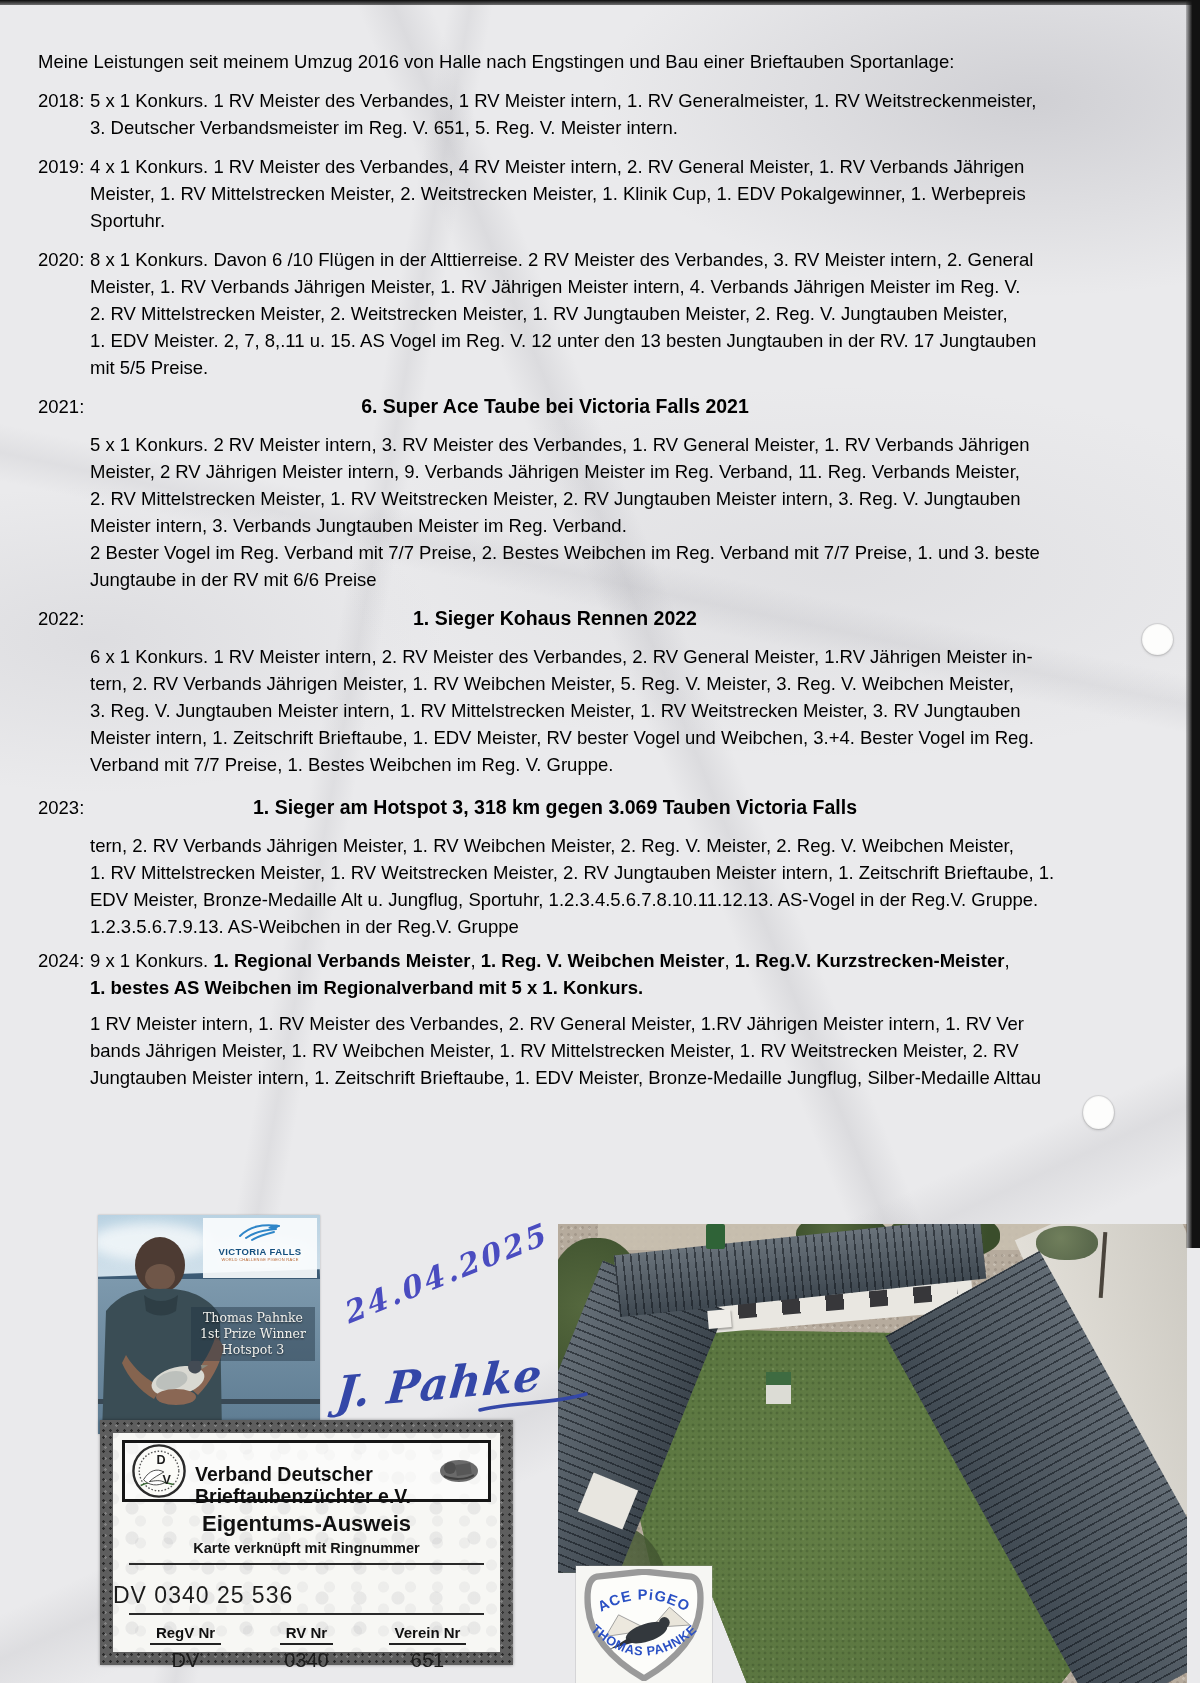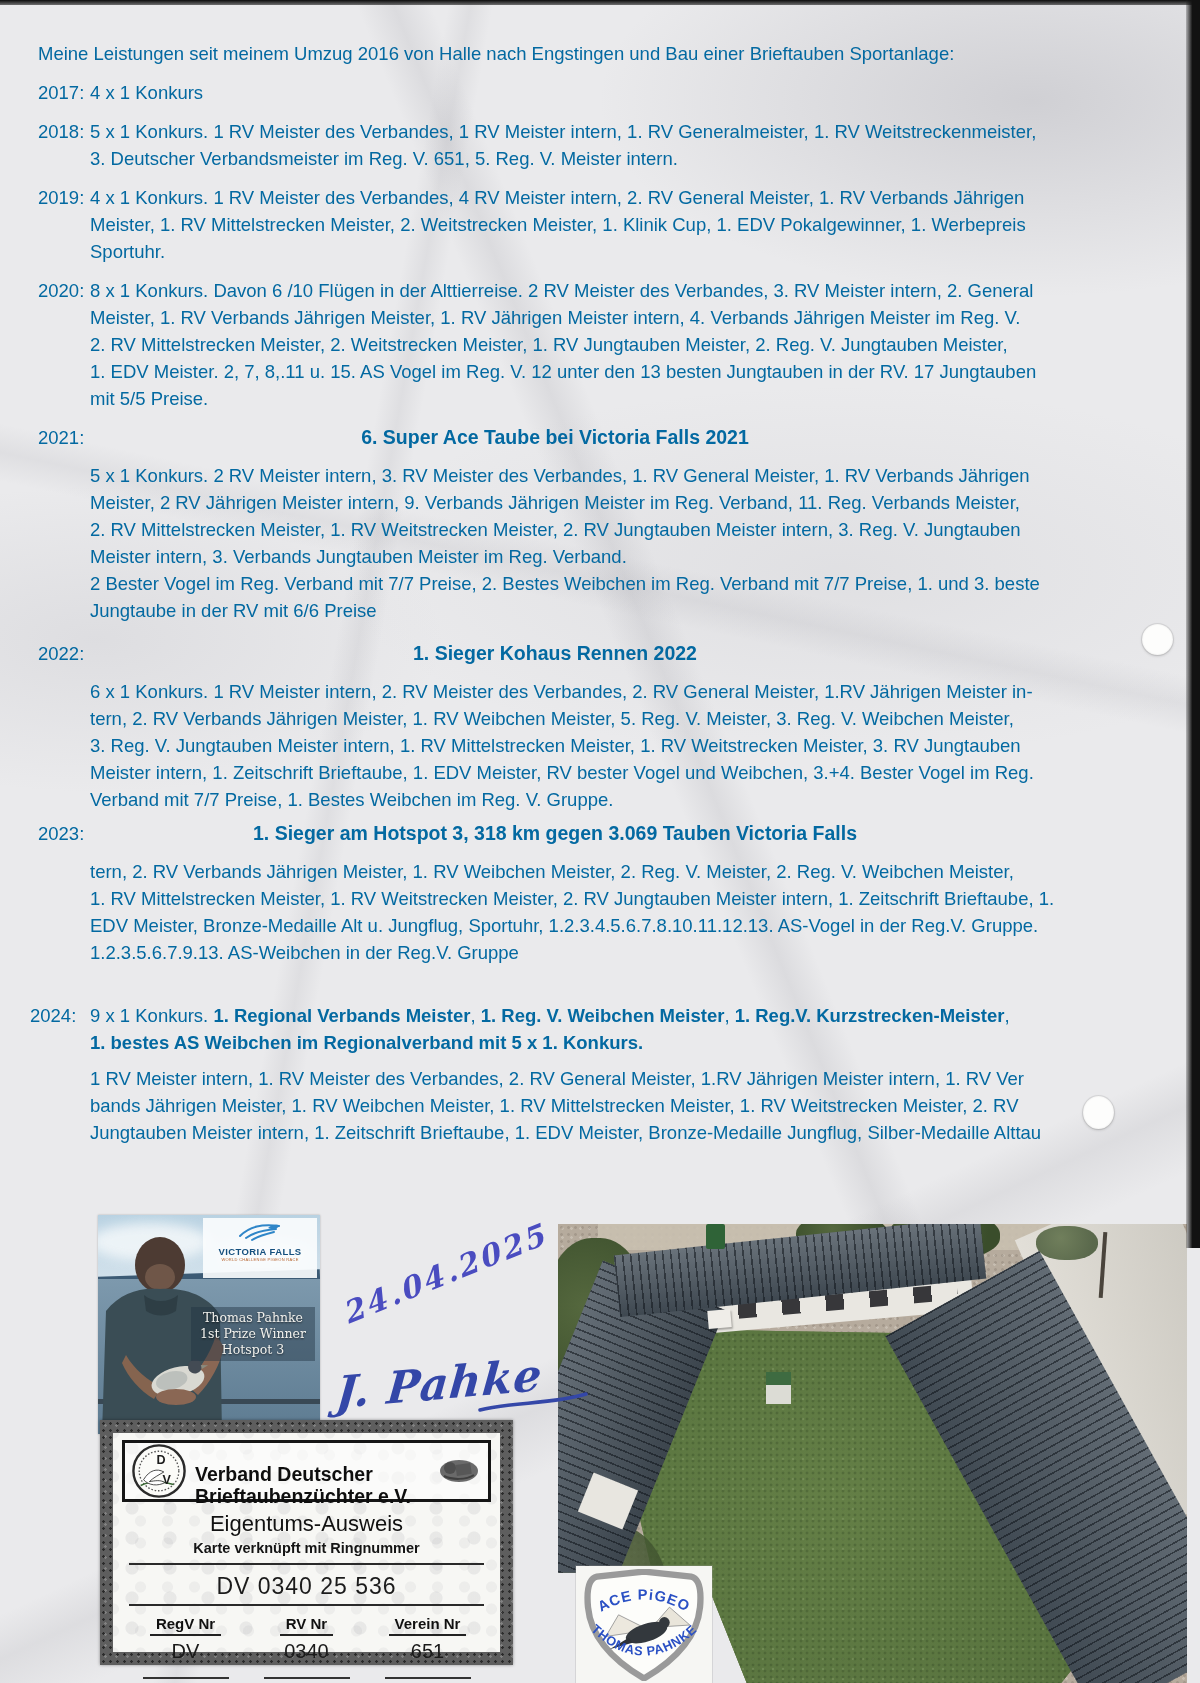--- a/index.html
+++ b/index.html
@@ -18,22 +18,22 @@
   .edge-top{position:absolute;left:0;top:0;width:1200px;height:5px;z-index:40;
     background:linear-gradient(#0c0c0c,rgba(10,10,10,.55));}
   .edge-right{position:absolute;right:0;top:0;width:14px;height:1248px;z-index:40;
     background:linear-gradient(to right, rgba(40,40,40,.25), #121212 45%);}
   .punch-hole{position:absolute;border-radius:50%;background:#fdfdfc;z-index:30;
     box-shadow:0 0 0 1px rgba(0,0,0,.07), 0 1px 3px rgba(0,0,0,.18), inset 0 0 2px rgba(0,0,0,.10);}
   #hole-1{left:1142px;top:624px;width:31px;height:31px;}
   #hole-2{left:1083px;top:1096px;width:31px;height:33px;}
 
   
-  .achv{position:absolute;left:90px;top:40px;width:965px;z-index:5;
-        font-size:18.5px;line-height:27px;color:#0369a1;}
+  .achv{position:absolute;left:90px;top:48px;width:965px;z-index:5;
+        font-size:18.5px;line-height:27px;color:#000000;}
   .achv .intro{position:relative;left:-52px;width:1040px;margin-bottom:11px;white-space:nowrap;}
   .blk{position:relative;margin-top:12px;}
   .blk:nth-child(7){margin-top:16px;}
   .blk:nth-child(8){margin-top:7px;}
   .blk:nth-child(9){margin-top:7px;}
   .year{position:absolute;left:-52px;top:0;}
   .blk:nth-child(9) .year{left:-60px;}
   .heading{font-weight:bold;font-size:19.5px;width:930px;text-align:center;white-space:nowrap;}
   .para{margin-top:0;}
   .heading + .para{margin-top:11px;}
@@ -80,24 +80,24 @@
     background-size:7px 7px, 11px 11px;
     box-shadow:0 0 3px rgba(0,0,0,.4);}
   .idc-inner{position:absolute;inset:13px;background:#f7f7f4;
     background-image:radial-gradient(circle, rgba(100,100,115,.10) 6px, transparent 7px),
                      radial-gradient(circle, rgba(100,100,115,.07) 5px, transparent 6px);
     background-size:38px 30px, 27px 22px;background-position:0 0, 14px 11px;}
   .idc-header{margin:7px 9px 0;border:3px solid #161616;display:flex;align-items:center;
     padding:2px 6px;background:rgba(255,255,255,.55);height:52px;}
   .idc-org{font-weight:bold;font-size:19.5px;line-height:22px;color:#0e0e0e;margin-left:8px;margin-top:27px;}
   .idc-right-emblem{margin-left:auto;}
-  .idc-title{text-align:center;font-weight:normal;font-size:22px;color:#111;margin-top:9px;}
+  .idc-title{text-align:center;font-weight:bold;font-size:22px;color:#111;margin-top:9px;}
   .idc-sub{text-align:center;font-weight:bold;font-size:14.5px;color:#141414;margin-top:3px;}
   .idc-rule{margin:7px 16px 0;border-top:2px solid #2a2a2a;}
-  .idc-ring{text-align:center;font-size:23px;letter-spacing:1px;color:#1b1b1b;margin-top:8px;}
+  .idc-ring{font-size:23px;letter-spacing:1px;color:#1b1b1b;margin-top:17px;}
   .idc-rule2{margin:4px 16px 0;border-top:2px solid #2a2a2a;}
   .idc-cols{display:flex;margin:9px 12px 0;text-align:center;}
   .idc-col{flex:1;}
   .idc-col-label{display:inline-block;font-weight:bold;font-size:15px;color:#101010;
     border-bottom:2px solid #222;padding:0 6px 2px;}
   .idc-col-value{display:inline-block;font-size:20px;color:#1a1a1a;margin-top:4px;
     border-bottom:2px solid #333;min-width:86px;padding-bottom:14px;}
 
   
   .photo-aerial{position:absolute;left:558px;top:1224px;width:629px;height:459px;overflow:hidden;
@@ -153,26 +153,20 @@
 <body>
 
 <div class="paper-texture"></div>
 <div class="edge-top"></div>
 <div class="edge-right"></div>
 <div class="punch-hole" id="hole-1"></div>
 <div class="punch-hole" id="hole-2"></div>
 
 <div class="achv">
   <div class="intro">Meine Leistungen seit meinem Umzug 2016 von Halle nach Engstingen und Bau einer Brieftauben Sportanlage:</div>
-<div class="blk">
-      <span class="year">2017:</span>
-      <div class="para">
-        <div class="line">4 x 1 Konkurs</div>
-      </div>
-    </div>
     <div class="blk">
       <span class="year">2018:</span>
       <div class="para">
         <div class="line">5 x 1 Konkurs. 1 RV Meister des Verbandes, 1 RV Meister intern, 1. RV Generalmeister, 1. RV Weitstreckenmeister,</div>
         <div class="line">3. Deutscher Verbandsmeister im Reg. V. 651, 5. Reg. V. Meister intern.</div>
       </div>
     </div>
     <div class="blk">
       <span class="year">2019:</span>
       <div class="para">

